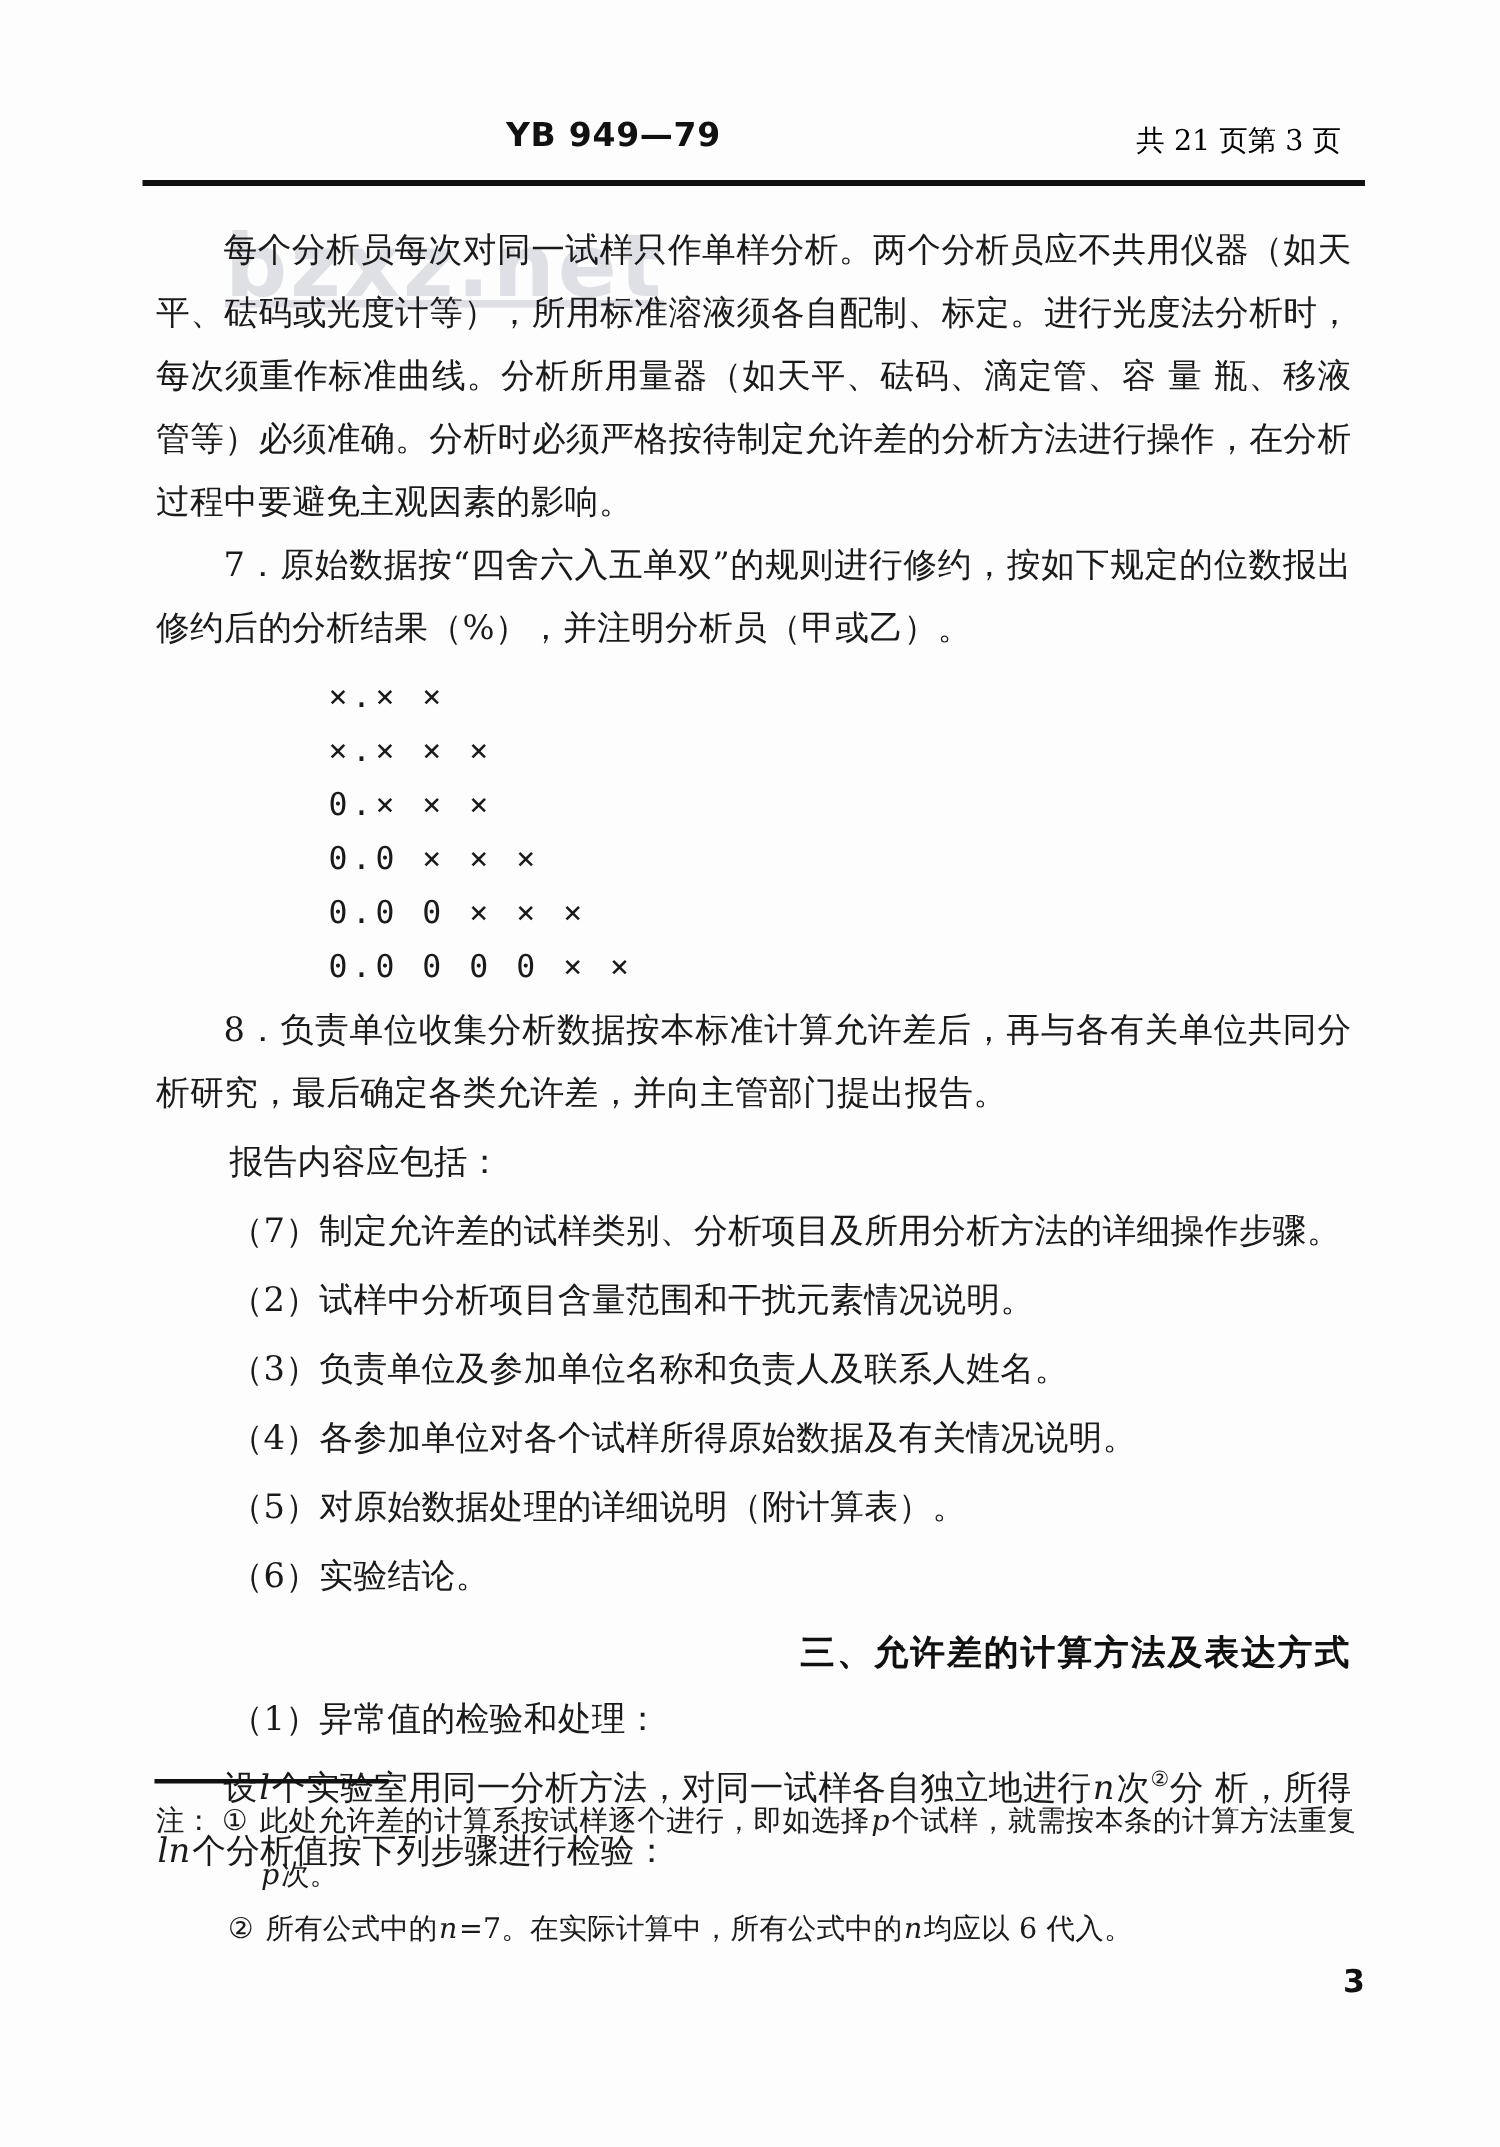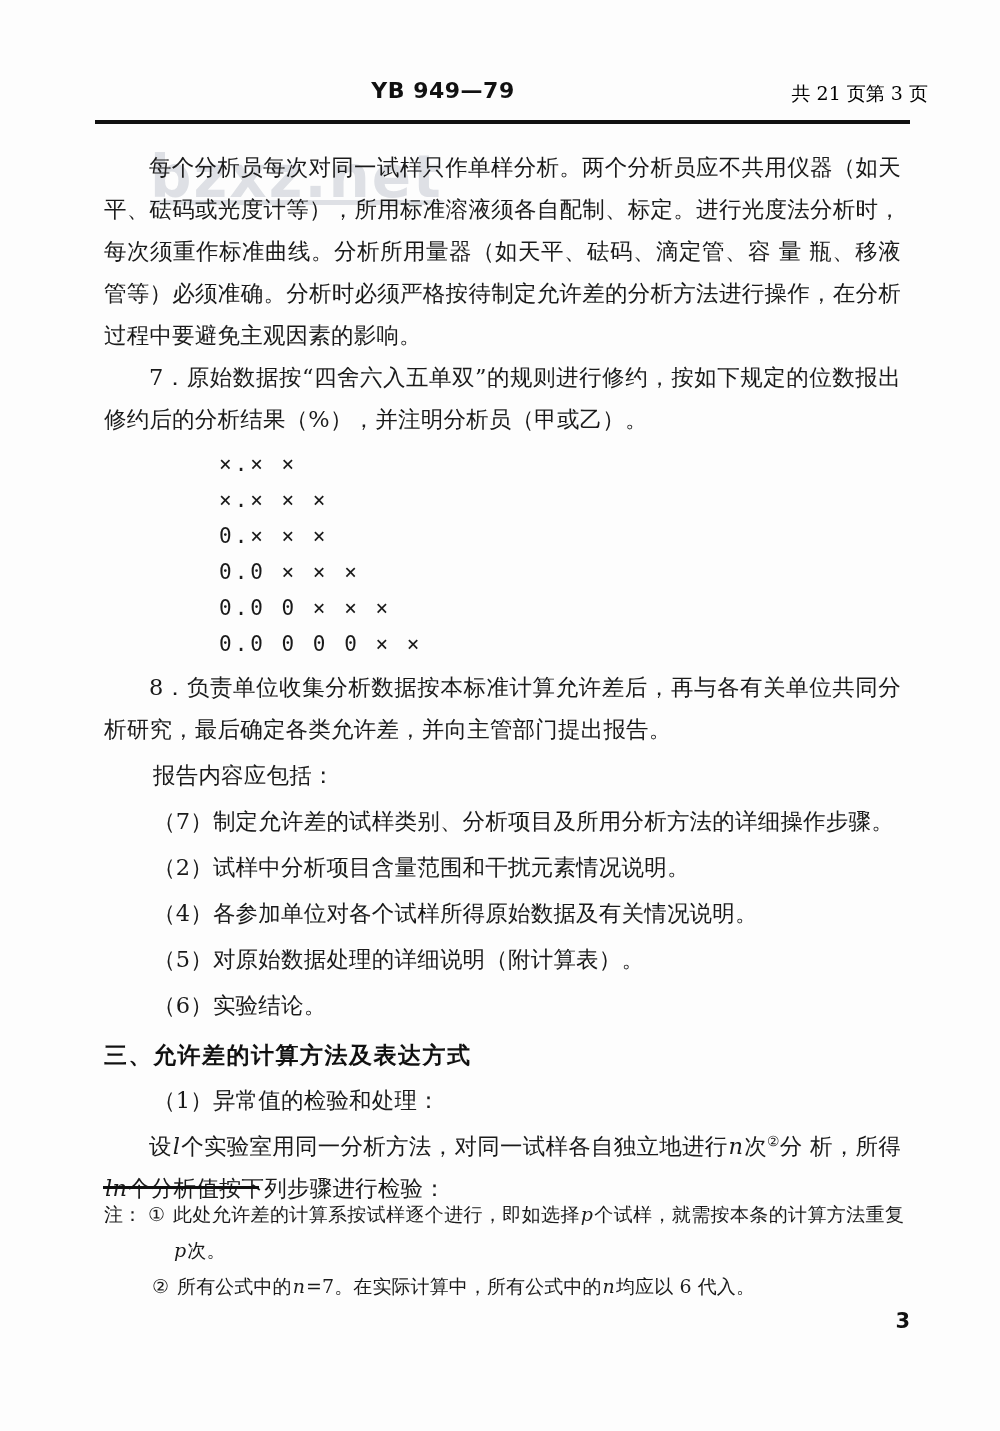--- a/index.html
+++ b/index.html
@@ -32,21 +32,21 @@
     opacity: .85;
     user-select: none;
     pointer-events: none;
     z-index: 0;
     text-decoration: underline;
   }
 
   
   .header {
     position: absolute;
-    left: 113px;
+    left: 79px;
     top: 78px;
     width: 815px;
     height: 40px;
     z-index: 2;
   }
   .doc-number {
     position: absolute;
     left: 0;
     top: 0;
     width: 660px;
@@ -110,21 +110,21 @@
     font-size: 21px;
     line-height: 36px;
     letter-spacing: 3px;
     color: #1a1a1a;
     white-space: pre;
   }
 
   
   .section-title {
     margin: 14px 0 8px 0;
-    text-align: left;
+    text-align: right;
     font-family: "DejaVu Sans", "Liberation Sans", sans-serif;
     font-size: 23px;
     font-weight: bold;
     letter-spacing: 1.5px;
     color: #111;
   }
 
   sup.note-ref {
     font-size: .62em;
     vertical-align: super;
@@ -216,20 +216,21 @@
       <div class="fmt-row">0.0 0 × × ×</div>
       <div class="fmt-row">0.0 0 0 0 × ×</div>
     </div>
 
     <p class="para">8．负责单位收集分析数据按本标准计算允许差后，再与各有关单位共同分析研究，最后确定各类允许差，并向主管部门提出报告。</p>
 
     <p class="item">报告内容应包括：</p>
 
     <p class="item">（7）制定允许差的试样类别、分析项目及所用分析方法的详细操作步骤。</p>
     <p class="item">（2）试样中分析项目含量范围和干扰元素情况说明。</p>
+    <p class="item">（3）负责单位及参加单位名称和负责人及联系人姓名。</p>
     <p class="item">（4）各参加单位对各个试样所得原始数据及有关情况说明。</p>
     <p class="item">（5）对原始数据处理的详细说明（附计算表）。</p>
     <p class="item">（6）实验结论。</p>
 
     <div class="section-title">三、允许差的计算方法及表达方式</div>
 
 
     <p class="item">（1）异常值的检验和处理：</p>
 
     <p class="para"><span>设</span><span class="ital">l</span><span>个实验室用同一分析方法，对同一试样各自独立地进行</span><span class="ital">n</span><span>次</span><sup class="note-ref">②</sup><span>分 析，所得</span><span class="ital">ln</span><span>个分析值按下列步骤进行检验：</span></p>

